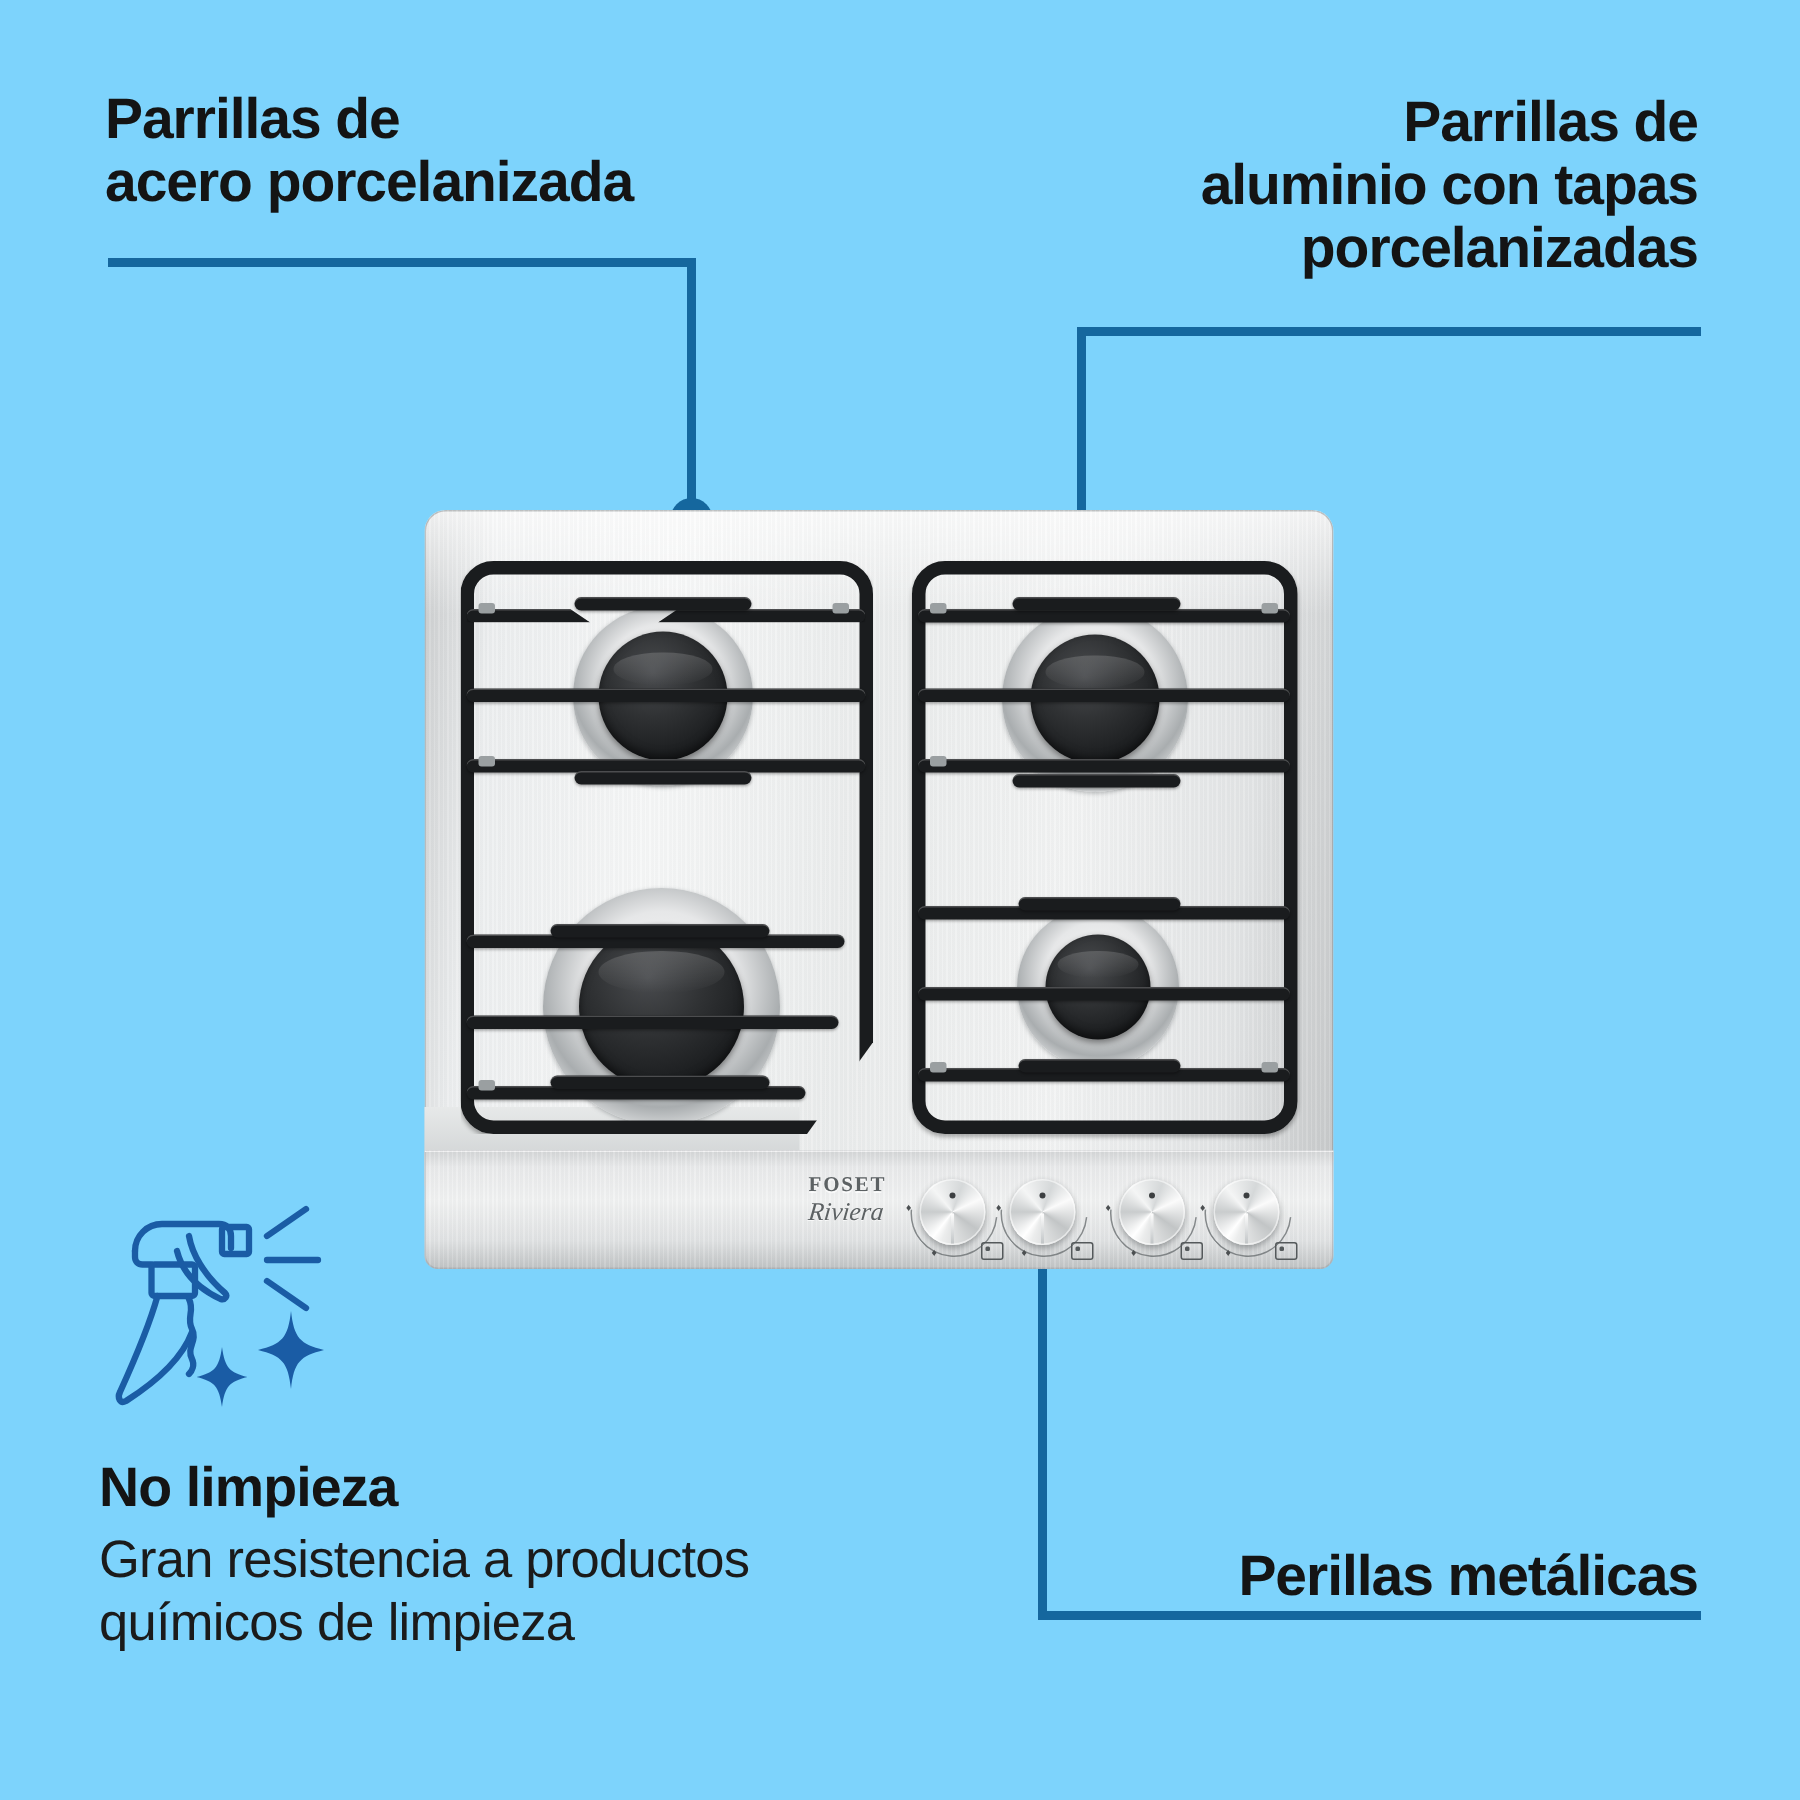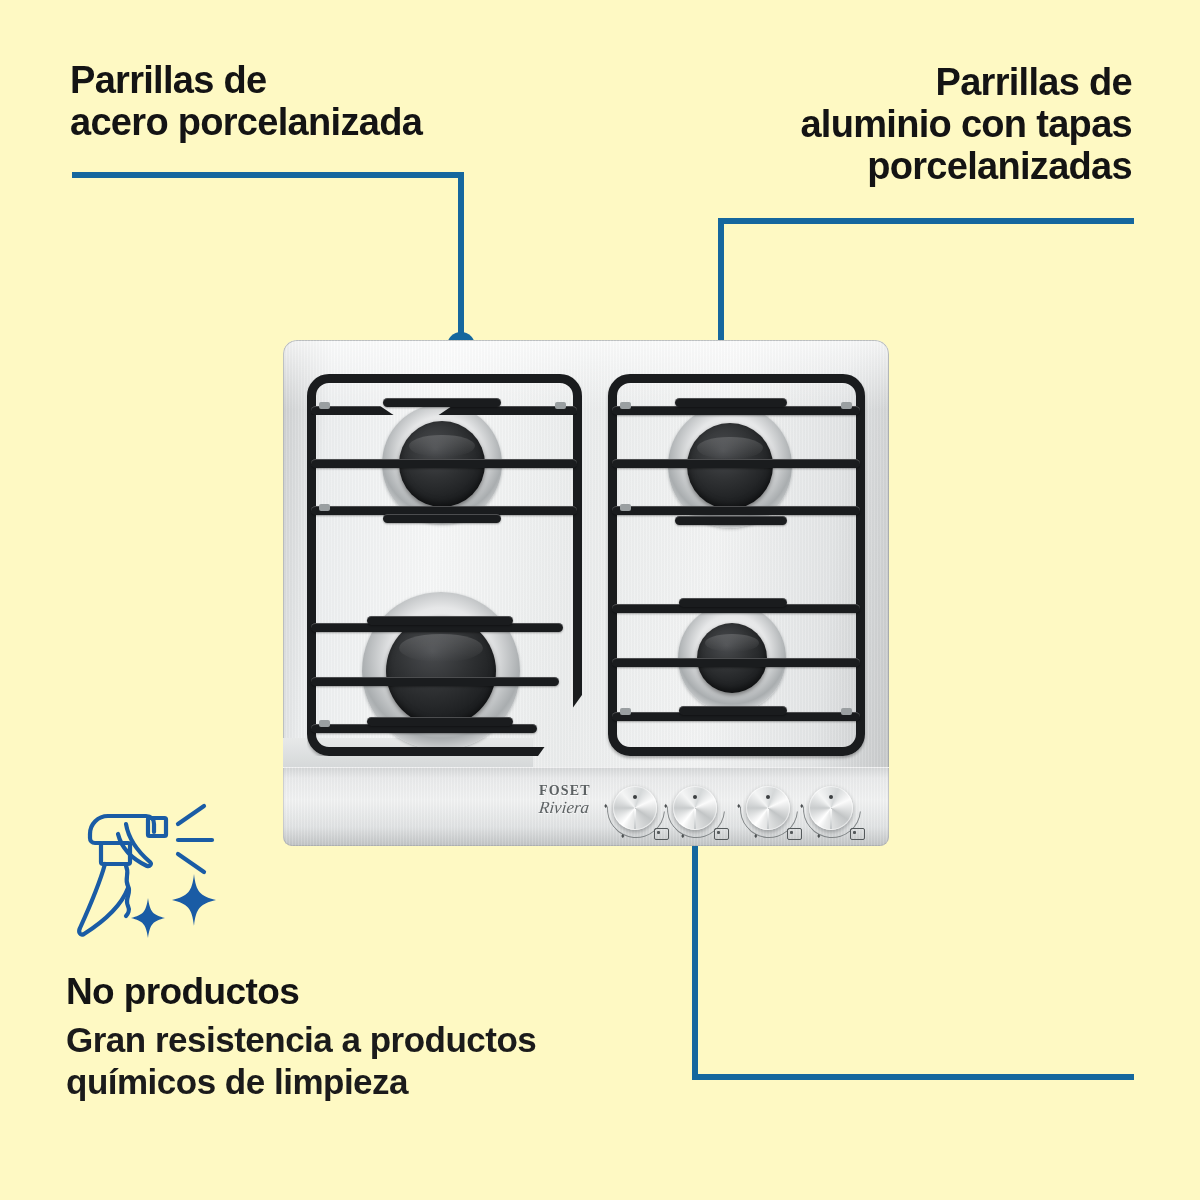--- a/index.html
+++ b/index.html
@@ -1,33 +1,33 @@
 <!DOCTYPE html>
 <html><head>
 <meta charset="utf-8">
 <style>
   html,body{margin:0;padding:0;background:#ffffff;}
   body{width:1200px;height:1200px;overflow:hidden;font-family:"Liberation Sans",sans-serif;}
-  #stage{position:relative;width:1200px;height:1200px;background:#fef9c3;}
+  #stage{position:relative;width:1200px;height:1200px;background:#7dd3fc;}
 
   
   .callout-text{position:absolute;font-family:"Liberation Sans",sans-serif;font-weight:700;color:#141414;
                 letter-spacing:-0.7px;line-height:1.10;white-space:pre-line;}
   #label-grates{left:70px;top:60px;font-size:38px;text-align:left;}
   #label-burners{right:68px;top:62px;font-size:38px;text-align:right;}
   #label-knobs{right:68px;top:1031px;font-size:38px;text-align:right;}
 
   
   .rule{position:absolute;background:#15679e;}
 
   
   #feature-block{position:absolute;left:66px;top:788px;width:520px;}
   #spray-icon{display:block;width:172px;height:160px;}
   #feature-title{font-size:37px;font-weight:700;color:#141414;letter-spacing:-0.6px;margin:24px 0 0 0;line-height:1.1;}
-  #feature-desc{font-size:35px;font-weight:700;color:#1b1b1b;letter-spacing:-0.5px;line-height:1.20;margin:6px 0 0 0;white-space:pre-line;}
+  #feature-desc{font-size:35px;font-weight:400;color:#1b1b1b;letter-spacing:-0.5px;line-height:1.20;margin:6px 0 0 0;white-space:pre-line;}
 
   
   #cooktop{position:absolute;left:283px;top:340px;width:606px;height:506px;}
 
   .ct-body{position:absolute;left:0;top:0;width:606px;height:438px;border-radius:14px 14px 4px 4px;
     background:
       linear-gradient(180deg,rgba(255,255,255,.75) 0%,rgba(255,255,255,0) 16%),
       linear-gradient(95deg,#c9cbcc 0%,#eceeef 8%,#f6f7f7 26%,#eaecec 48%,#f2f3f3 70%,#e2e4e5 88%,#c6c8c9 100%);
     box-shadow:inset 0 0 0 1px rgba(140,145,148,.55);}
   .ct-body:after{content:"";position:absolute;inset:0;border-radius:14px 14px 4px 4px;
@@ -102,20 +102,21 @@
   <div class="rule" style="left:458px;top:172px;width:6px;height:172px;"></div>
   <div class="dot" style="left:447px;top:332px;"></div>
 
   <div class="callout-text" id="label-burners">Parrillas de
 aluminio con tapas
 porcelanizadas</div>
   <div class="rule" style="left:718px;top:218px;width:416px;height:6px;"></div>
   <div class="rule" style="left:718px;top:218px;width:6px;height:216px;"></div>
   <div class="dot" style="left:707px;top:421px;"></div>
 
+  <div class="callout-text" id="label-knobs">Perillas metálicas</div>
   <div class="dot" style="left:681px;top:812px;"></div>
   <div class="rule" style="left:692px;top:824px;width:6px;height:256px;"></div>
   <div class="rule" style="left:692px;top:1074px;width:442px;height:6px;"></div>
 
   <div id="feature-block">
 
     <svg id="spray-icon" viewBox="0 0 172 160">
       <g fill="none" stroke="#1a5ca5" stroke-width="4.2" stroke-linecap="round" stroke-linejoin="round">
 
         <path d="M24 46 C24 36 32 28 42 28 L80 28 C85 28 88 31 88 36 L88 44"></path>
@@ -133,21 +134,21 @@
 
         <path d="M112 36 L138 18"></path>
         <path d="M112 52 L146 52"></path>
         <path d="M112 66 L138 84"></path>
       </g>
 
       <path d="M128 86 C130 104 134 108 150 112 C134 116 130 120 128 138 C126 120 122 116 106 112 C122 108 126 104 128 86 Z" fill="#1a5ca5"></path>
       <path d="M82 110 C84 124 87 127 99 130 C87 133 84 136 82 150 C80 136 77 133 65 130 C77 127 80 124 82 110 Z" fill="#1a5ca5"></path>
     </svg>
 
-    <div id="feature-title">No productos</div>
+    <div id="feature-title">No limpieza</div>
     <div id="feature-desc">Gran resistencia a productos
 químicos de limpieza</div>
   </div>
 
   <div id="cooktop">
 
     <div class="ct-body"></div>
     <div class="ct-shoulder"></div>
     <div class="ct-panel"></div>
 

